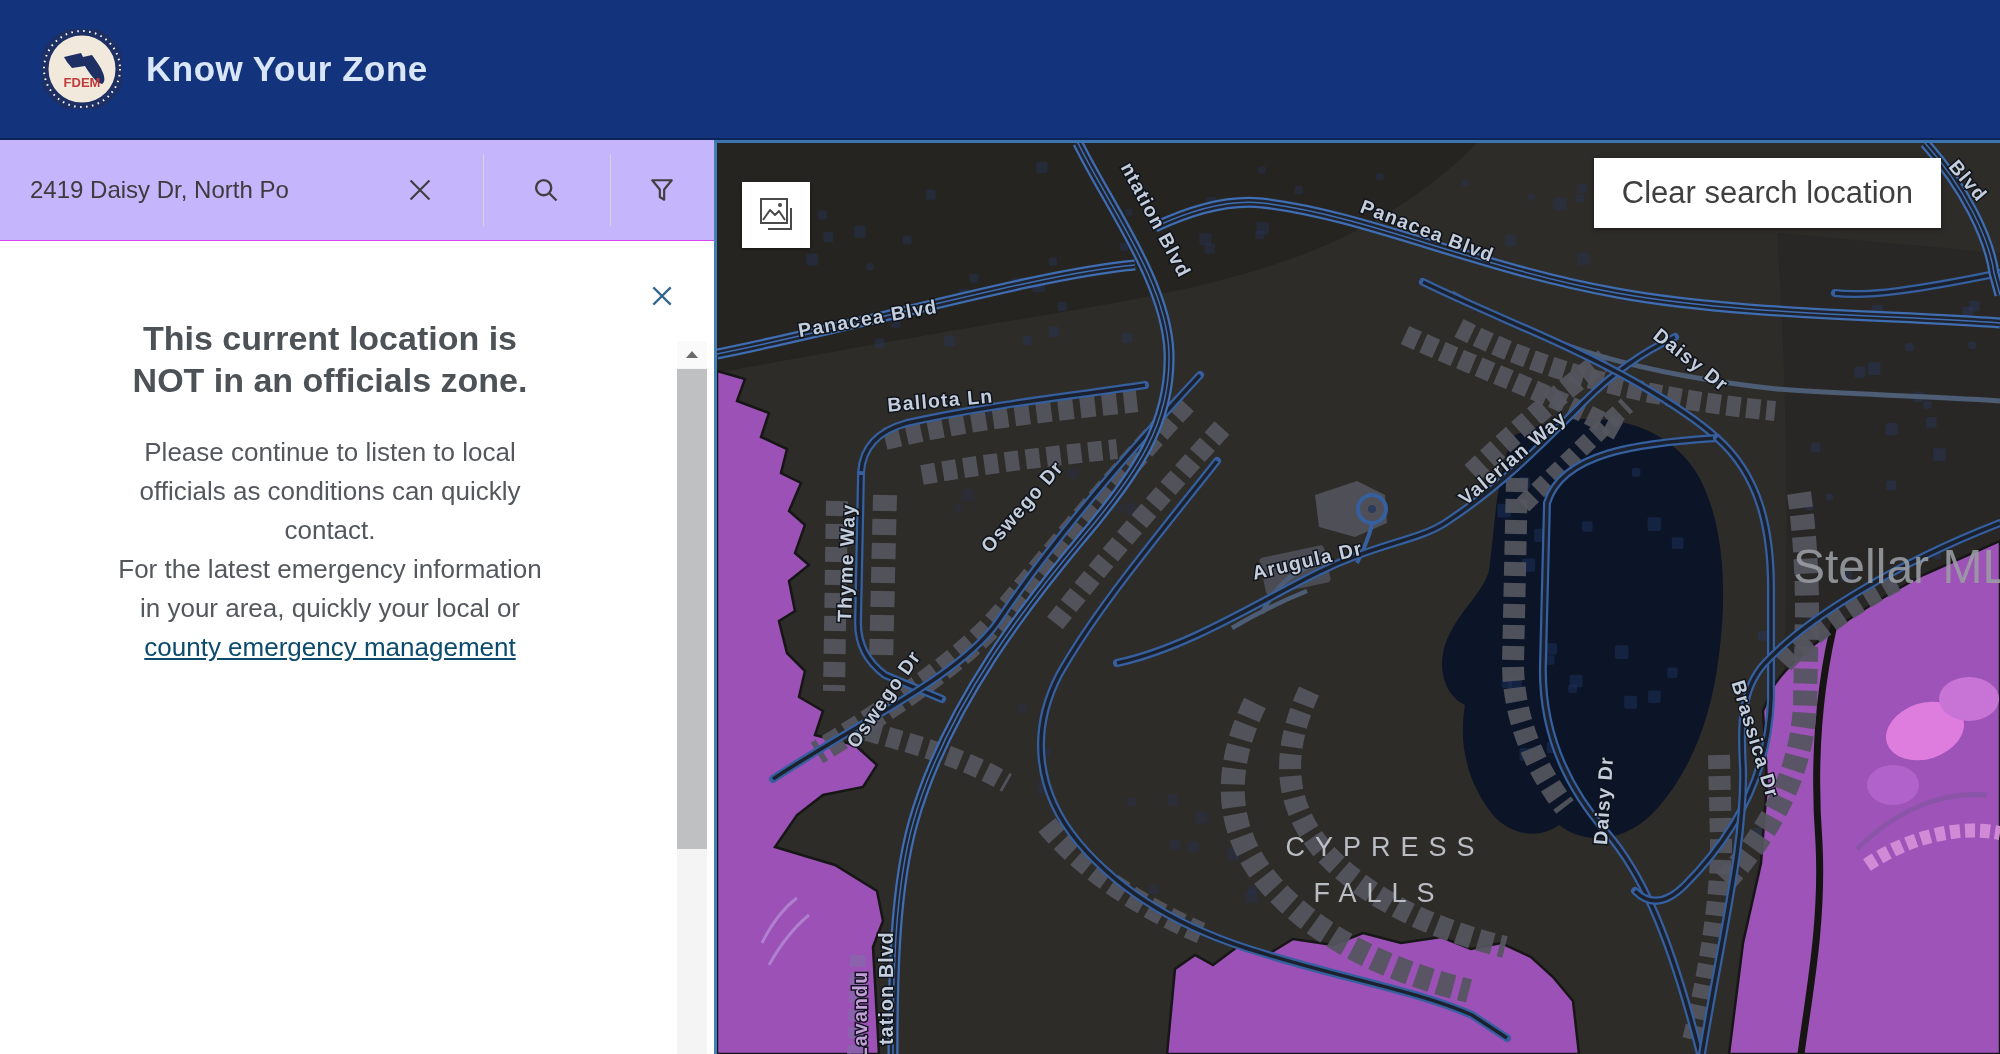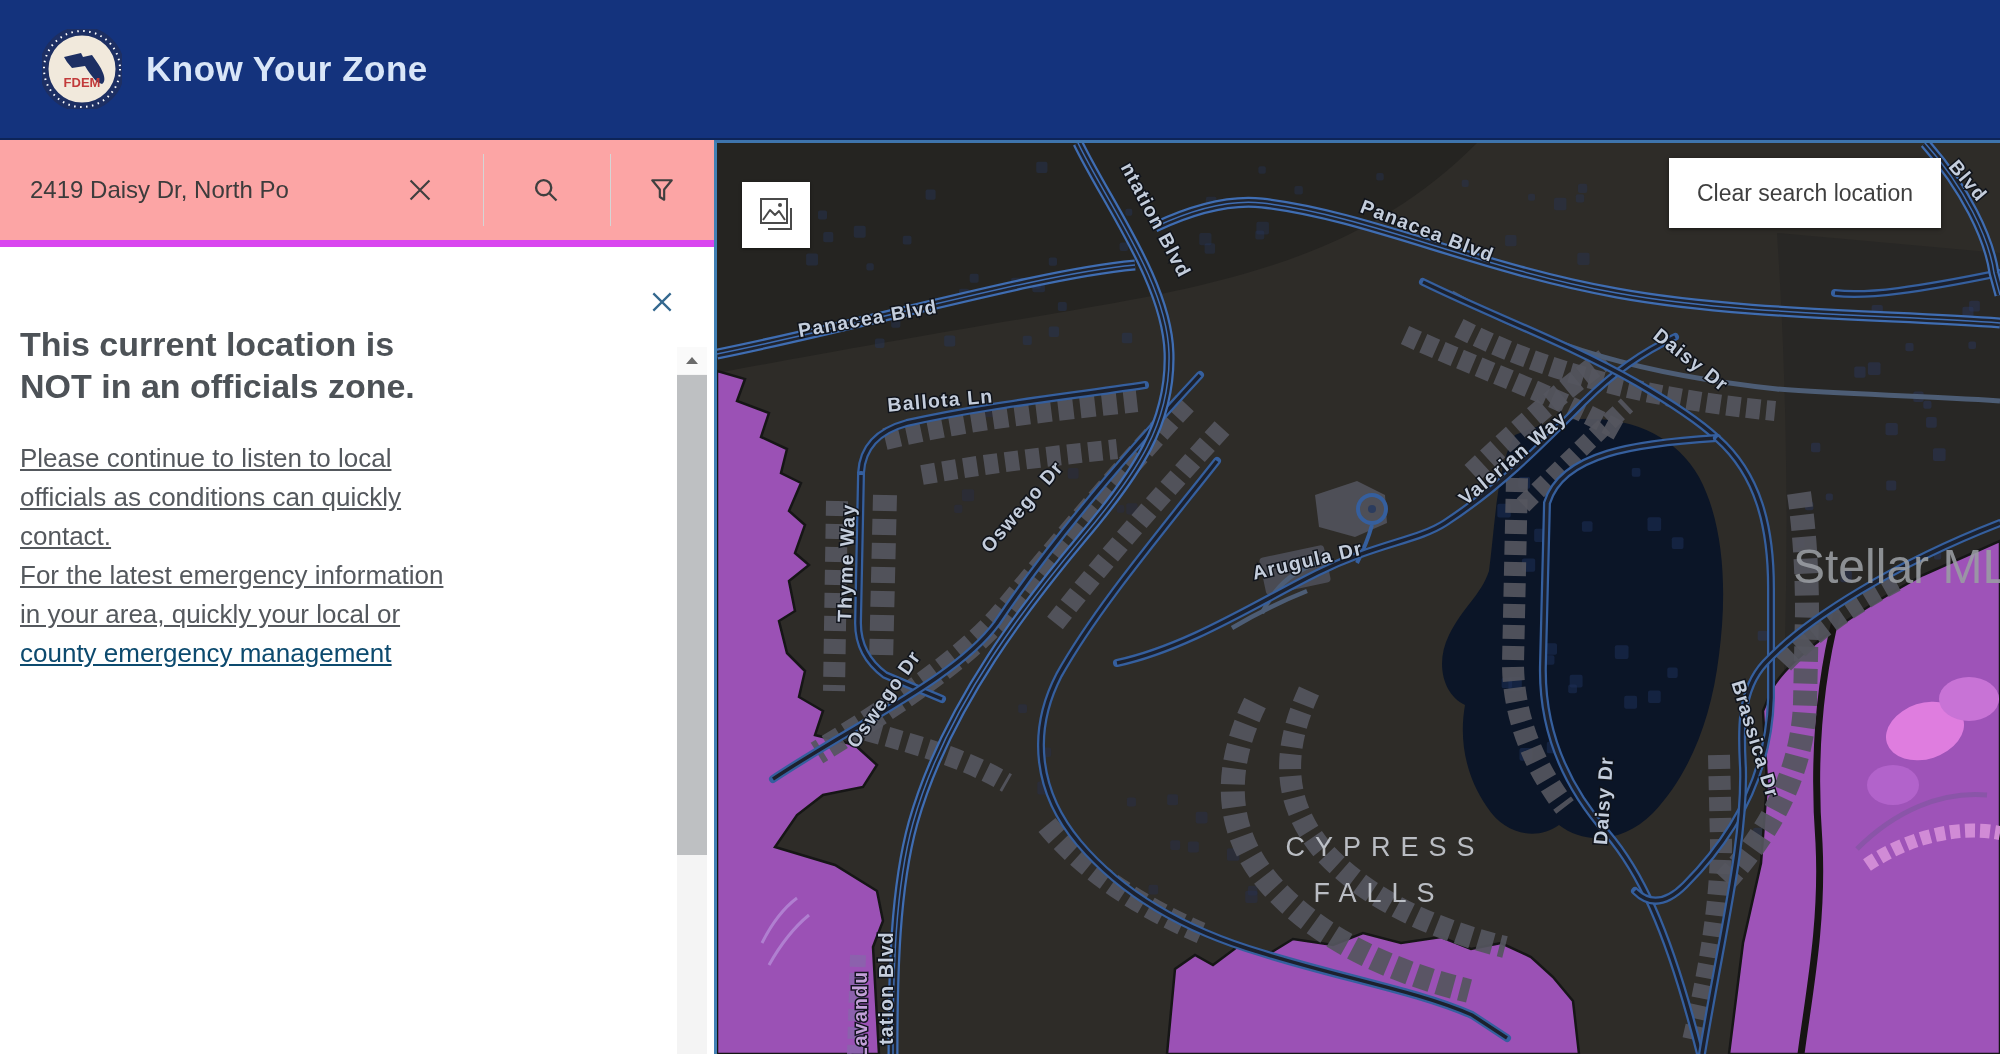--- a/index.html
+++ b/index.html
@@ -8,57 +8,57 @@
 
   
   .topbar{position:absolute;left:0;top:0;width:2000px;height:140px;background:#14337d;
           border-bottom:2px solid #0d2458;box-sizing:border-box;display:flex;align-items:center;
           padding-left:42px;z-index:5;gap:8px;}
   .logo{width:80px;height:80px;flex:0 0 auto;}
   .app-title{color:#d9e6f8;font-size:35px;font-weight:bold;letter-spacing:.5px;margin-left:16px;}
 
   
   .panel{position:absolute;left:0;top:140px;width:714px;height:914px;background:#fff;z-index:4;}
-  .searchrow{position:relative;height:100px;border-bottom:7px solid #d946ef;background:#fca5a5;}
+  .searchrow{position:relative;height:100px;border-bottom:1px solid #d946ef;background:#c4b5fd;}
   .search-input{position:absolute;left:0;top:0;height:100px;width:380px;border:none;outline:none;
                 font-size:24px;color:#3c3c3c;padding:0 0 0 30px;background:transparent;
                 font-family:"Liberation Sans",sans-serif;}
   .sr-btn{position:absolute;top:28px;width:44px;height:44px;background:transparent;border:none;
           cursor:pointer;display:flex;align-items:center;justify-content:center;padding:0;}
   .sr-clear{left:398px;}
   .sr-search{left:524px;}
   .sr-filter{left:640px;}
   .vdiv{position:absolute;top:14px;width:1px;height:72px;background:#d5d5d5;}
   .vdiv1{left:483px;} .vdiv2{left:610px;}
 
   .msg{position:relative;height:813px;background:#fff;}
   .msg-close{position:absolute;left:646px;top:40px;width:32px;height:32px;background:transparent;
              border:none;cursor:pointer;padding:0;}
-  .msg-content{padding-top:76px;width:620px;margin-left:20px;}
+  .msg-content{padding-top:76px;width:620px;margin-left:20px;text-align:center;}
   .msg-heading{font-size:34px;line-height:42px;font-weight:bold;color:#4d5257;}
-  .msg-body{font-size:26px;line-height:39px;color:#54585d;text-decoration:underline;}
+  .msg-body{font-size:26px;line-height:39px;color:#54585d;}
   .body1{margin-top:32px;} .body2{}
   .msg-link{color:#0c4a6e;text-decoration:underline;cursor:pointer;}
   .msg-period{color:#54585d;}
 
   
   .scrollbar{position:absolute;right:7px;top:100px;bottom:0;width:30px;background:#f4f4f4;}
   .scroll-up{position:absolute;top:0;left:0;width:30px;height:27px;background:#fafafa;border:none;
              cursor:pointer;display:flex;align-items:center;justify-content:center;padding:0;}
   .scroll-thumb{position:absolute;top:28px;left:0;width:30px;height:480px;background:#bec0c2;cursor:pointer;}
 
   
   .map{position:absolute;left:714px;top:140px;width:1286px;height:914px;background:#2e2c28;
        border-top:3px solid #3e74ad;border-left:3px solid #4180b4;box-sizing:border-box;cursor:default;}
   .map svg{display:block;}
   .basemap-btn{position:absolute;left:25px;top:39px;width:68px;height:66px;background:#fff;border:none;
                cursor:pointer;display:flex;align-items:center;justify-content:center;padding:0;
                box-shadow:0 1px 3px rgba(0,0,0,.45);}
   .clear-loc-btn{position:absolute;right:59px;top:15px;height:70px;background:#fff;border:none;
-                 cursor:pointer;font-size:23px;color:#3f3f3f;padding:0 28px;
+                 cursor:pointer;font-size:31px;color:#3f3f3f;padding:0 28px;
                  font-family:"Liberation Sans",sans-serif;box-shadow:0 1px 4px rgba(0,0,0,.5);}
 
   .street{font-family:"Liberation Sans",sans-serif;font-size:19.5px;font-weight:bold;
           letter-spacing:1.2px;fill:#c9d3e2;stroke:#0f131b;stroke-width:3px;paint-order:stroke;opacity:.97;}
   .arealabel{font-family:"Liberation Sans",sans-serif;font-size:27px;letter-spacing:10px;
              fill:#c6cad1;opacity:.92;}
   .watermark{font-family:"Liberation Sans",sans-serif;font-size:48px;fill:#9a9ea3;opacity:.88;}
 </style>
 </head>
 <body>

